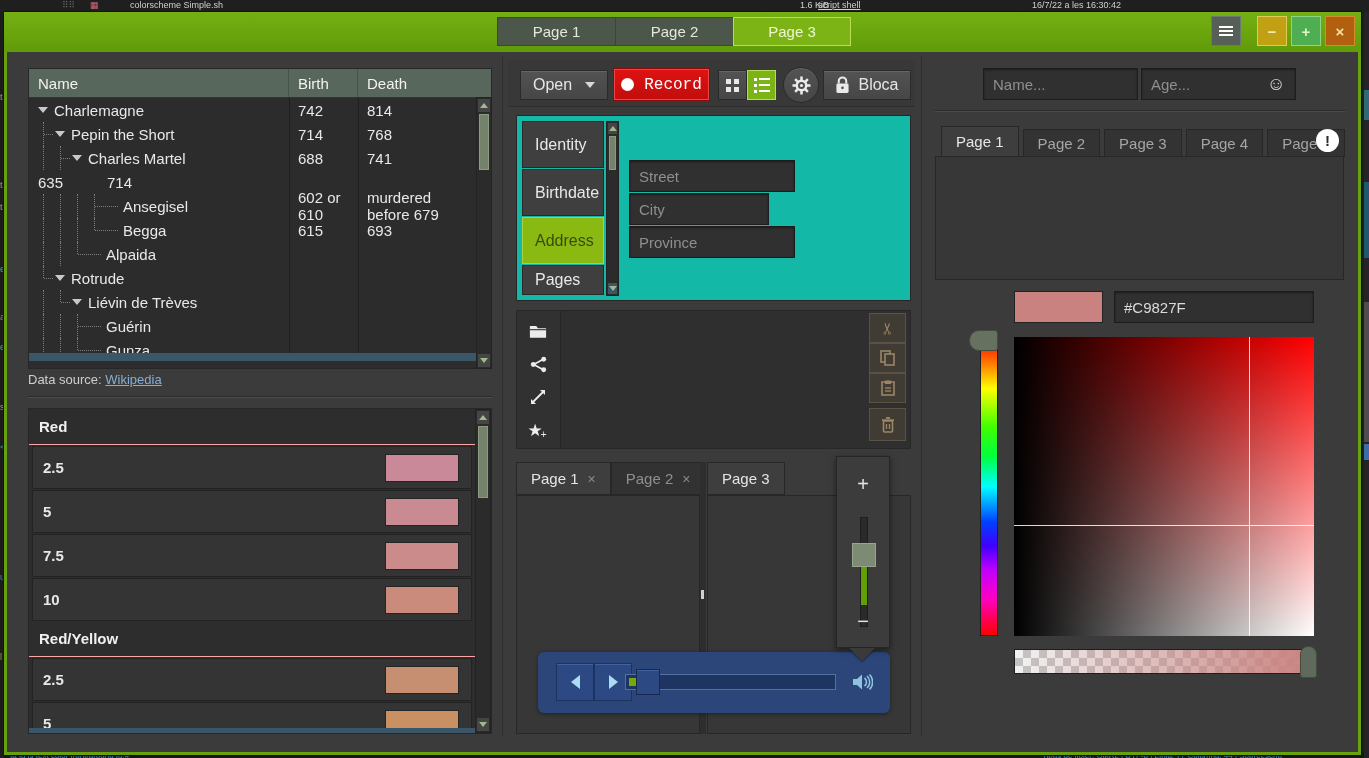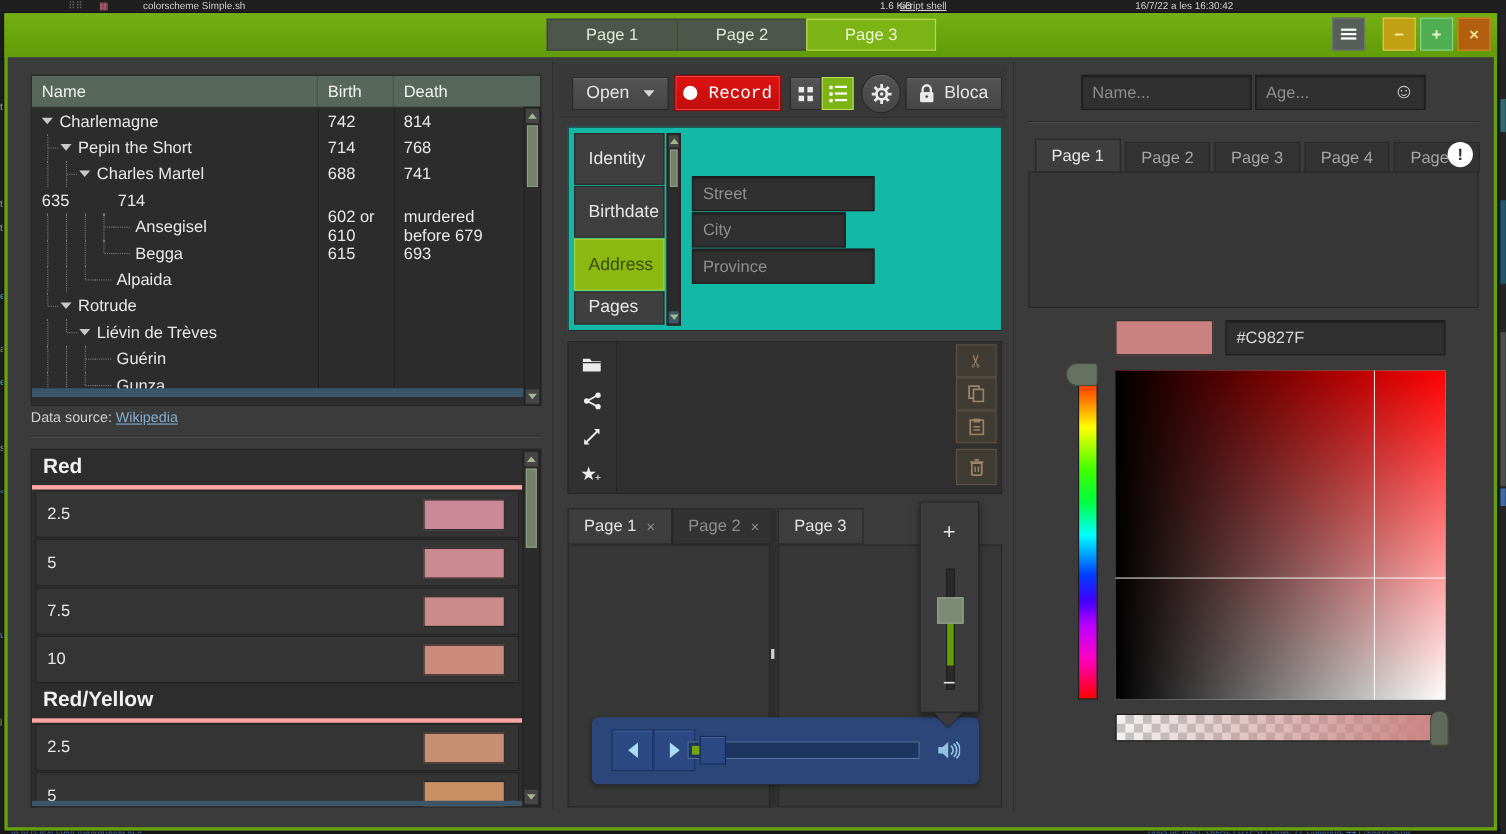--- a/index.html
+++ b/index.html
@@ -66,22 +66,22 @@
   .expander { width:16px; height:24px; flex:none; display:flex; align-items:center; justify-content:center; }
   .expander::before { content:""; width:0; height:0; border-left:5px solid transparent; border-right:5px solid transparent; border-top:6px solid #c9c9c9; }
   .tlabel { margin-left:3px; white-space:nowrap; }
   .partial-sel { position:absolute; left:0; right:0; bottom:0; height:8px; background:#3c5669; }
   .datasource { left:28px; top:372px; font-size:13px; color:#cfcfcf; }
   .datasource a { color:#85aed4; text-decoration:underline; }
 
   
   .clist { left:28px; top:408px; width:464px; height:326px; position:absolute; overflow:hidden; }
   .clist-inner { position:absolute; left:0; top:0; right:16px; }
-  .lsection { height:36px; display:flex; align-items:center; padding-left:10px; color:#f0f0f0; font-weight:bold; font-size:19px; border-bottom:4px solid #fca5a5; }
-  .lrow { height:43px; margin:1px 3px 0 3px; background:#343434; border:1px solid #232323; display:flex; align-items:center; justify-content:space-between; padding:0 12px 0 10px; color:#e8e8e8; font-size:15px; }
+  .lsection { height:36px; display:flex; align-items:center; padding-left:10px; color:#f0f0f0; font-weight:bold; font-size:15px; border-bottom:1px solid #fca5a5; }
+  .lrow { height:43px; margin:1px 3px 0 3px; background:#343434; border:1px solid #232323; display:flex; align-items:center; justify-content:space-between; padding:0 12px 0 10px; color:#e8e8e8; font-size:15px;font-weight:bold; }
   .lswatch { width:74px; height:28px; border:1px solid #242424; }
 
   
   .mid-toolbar { left:508px; top:60px; width:407px; height:47px; background:rgba(0,0,0,.05); border-bottom:1px solid #2e2e2e; }
   .open-btn { left:520px; top:70px; width:88px; height:30px; justify-content:space-between; padding:12px 12px; }
   .caret { width:0; height:0; border-left:5px solid transparent; border-right:5px solid transparent; border-top:6px solid #d8d8d8; }
   .record-btn { left:613px; top:68px; width:97px; height:33px; background:linear-gradient(#e01212,#c00d0d); border:1px solid #8f0808; box-shadow:inset 0 0 0 1px #f04545; color:#fff; display:flex; align-items:center; justify-content:center; gap:10px; font-size:16px;font-family:Liberation Mono, monospace; }
   .rec-dot { width:13px; height:13px; border-radius:50%; background:#fff; }
   .toggle { top:70px; width:29px; height:30px; }
   .grid-ic { display:grid; grid-template-columns:5px 5px; grid-template-rows:5px 5px; gap:3px; }

